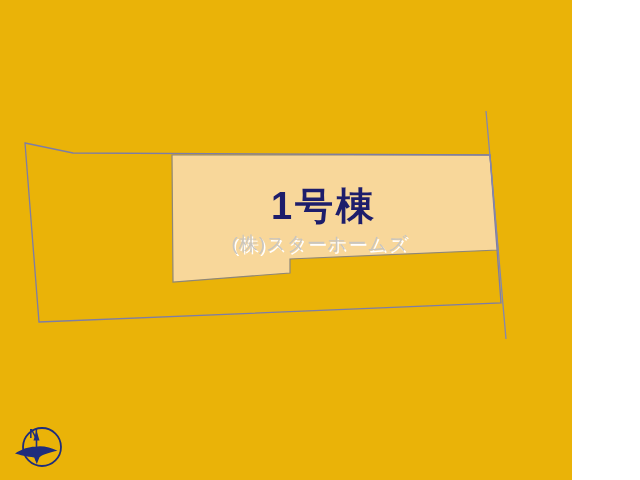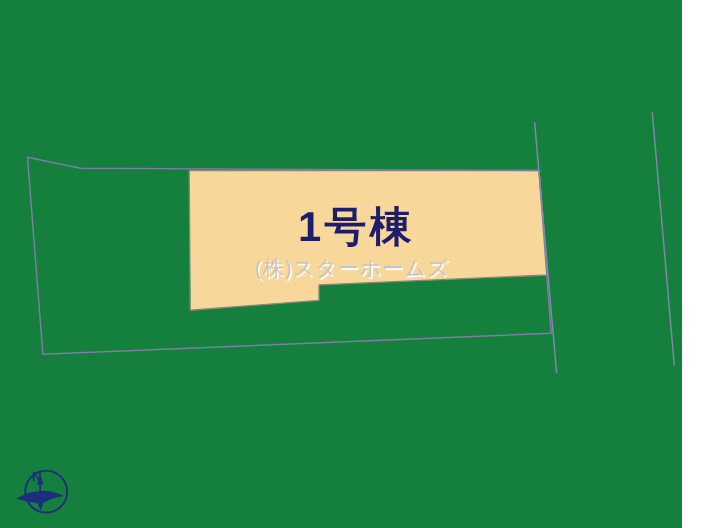--- a/index.html
+++ b/index.html
@@ -2,23 +2,23 @@
 <html><head>
 <meta charset="utf-8">
 <style>
   html, body {
     margin: 0;
     padding: 0;
     background: #ffffff;
   }
   .canvas {
     position: relative;
-    width: 620px;
+    width: 572px;
     height: 480px;
-    background: #15803d;
+    background: #eab308;
     overflow: hidden;
     font-family: "Liberation Sans", sans-serif;
   }
   svg { display: block; }
 
   .parcel-outline {
     fill: none;
     stroke: #7d7da6;
     stroke-width: 1.3;
     stroke-linejoin: miter;

